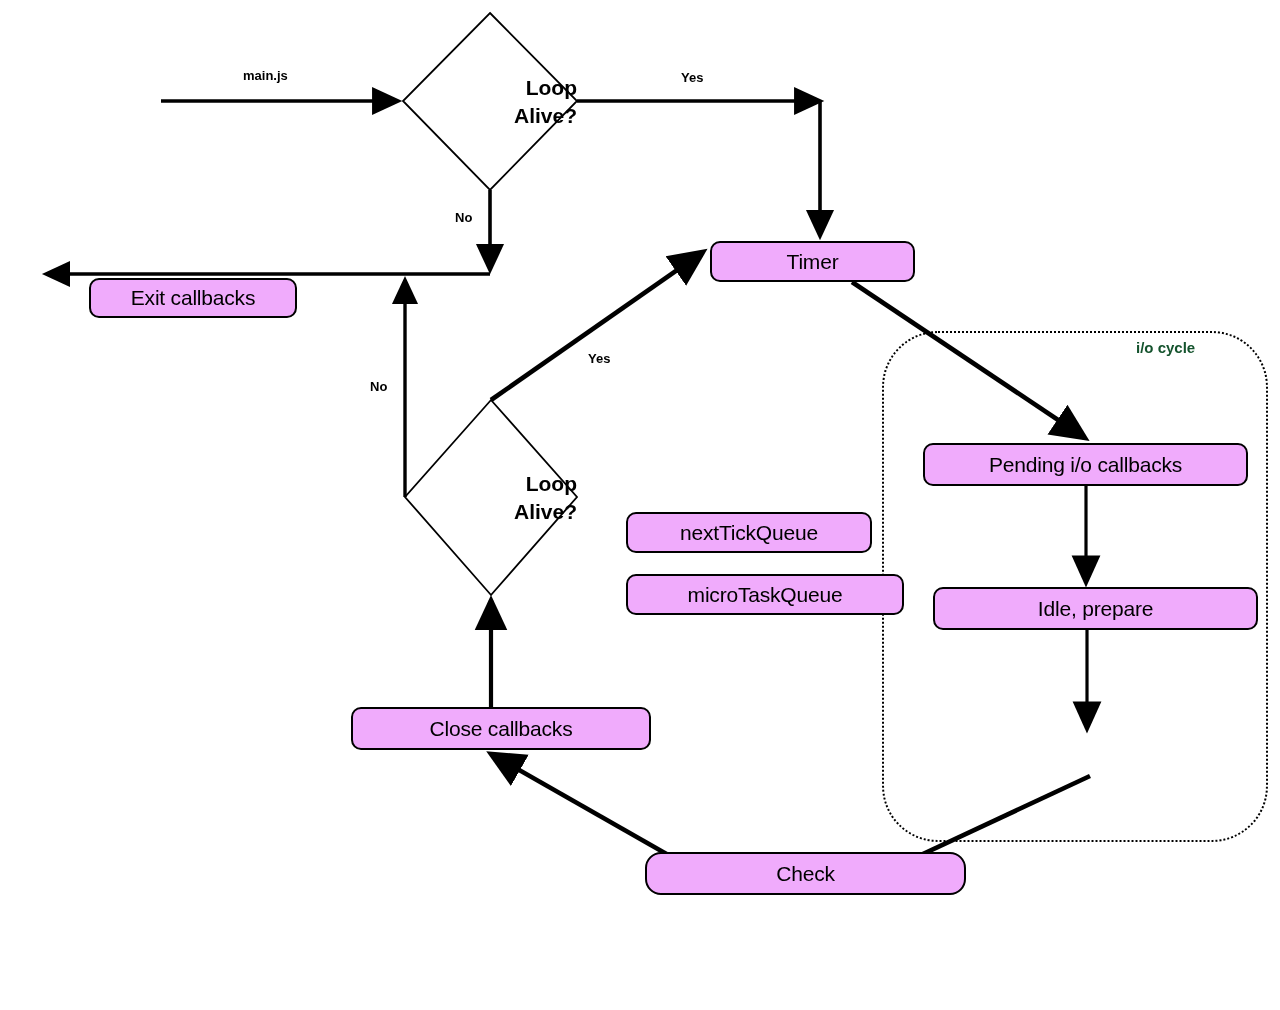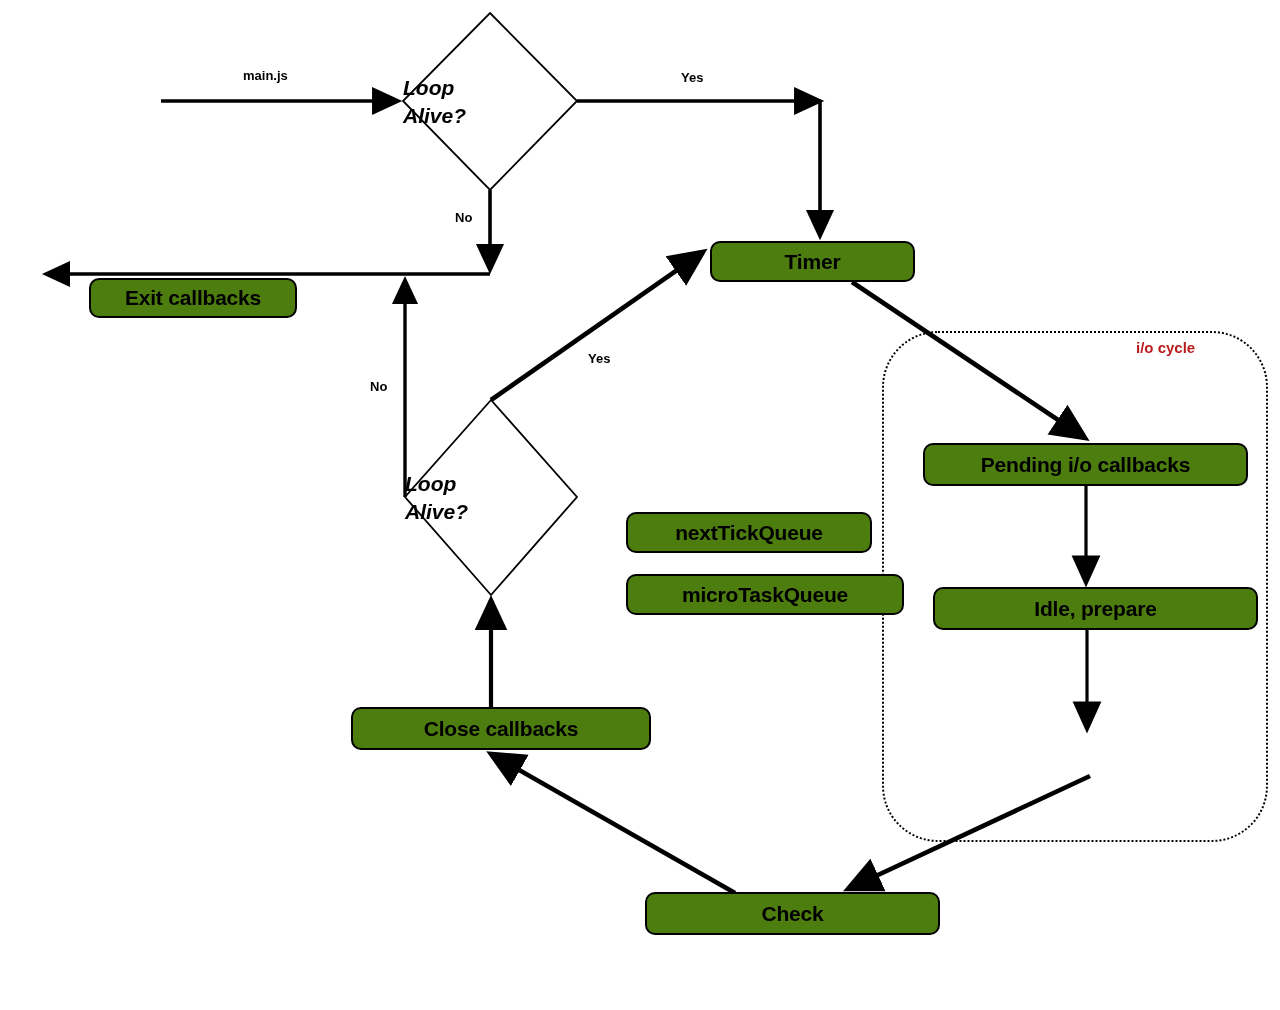--- a/index.html
+++ b/index.html
@@ -20,60 +20,59 @@
   #wires {
     position: absolute;
     left: 0;
     top: 0;
     width: 1280px;
     height: 1010px;
   }
   .node {
     position: absolute;
     box-sizing: border-box;
-    background: #4d7c0f;
+    background: #f0abfc;
     border: 2px solid #000000;
     border-radius: 10px;
     display: flex;
     align-items: center;
     justify-content: center;
-    font-weight: bold;
+    font-weight: normal;
     color: #000000;
     font-size: 21px;
     letter-spacing: -0.2px;
     z-index: 5;
   }
   .diamond-label {
     position: absolute;
     display: flex;
     flex-direction: column;
-    align-items: flex-start;
+    align-items: flex-end;
     justify-content: center;
     font-weight: bold;
     font-size: 21px;
     line-height: 1.35;
     color: #000000;
     text-align: center;
     z-index: 6;
     pointer-events: none;
-    font-style: italic;
   }
   .edge-label {
     position: absolute;
     font-weight: bold;
     font-size: 13px;
     color: #000000;
     white-space: nowrap;
     z-index: 7;
   }
   .group-label {
     position: absolute;
     font-weight: bold;
     font-size: 15px;
-    color: #b91c1c;
+    color: #14532d;
     white-space: nowrap;
     z-index: 7;
   }
   .io-group {
     position: absolute;
     box-sizing: border-box;
     border: 2px dotted #000000;
     border-radius: 56px;
     background: transparent;
     z-index: 1;
@@ -139,21 +138,21 @@
 
   <div class="node" style="left:89px; top:278px; width:208px; height:40px;">Exit callbacks</div>
 
   <div class="node" style="left:710px; top:241px; width:205px; height:41px;">Timer</div>
 
   <div class="node" style="left:923px; top:443px; width:325px; height:43px;">Pending i/o callbacks</div>
 
   <div class="node" style="left:925px; top:587px; width:325px; height:43px;margin-left:8px;">Idle, prepare</div>
 
 
-  <div class="node" style="left:645px; top:892px; width:295px; height:43px;">Check</div>
+  <div class="node" style="left:645px; top:852px; width:321px; height:43px;border-radius:16px;">Check</div>
 
   <div class="node" style="left:626px; top:512px; width:246px; height:41px;">nextTickQueue</div>
 
   <div class="node" style="left:351px; top:707px; width:300px; height:43px;">Close callbacks</div>
 
   <div class="node" style="left:626px; top:574px; width:278px; height:41px;">microTaskQueue</div>
 
   <div class="edge-label" style="left:243px; top:68px;">main.js</div>
 
   <div class="edge-label" style="left:681px; top:70px;">Yes</div>

